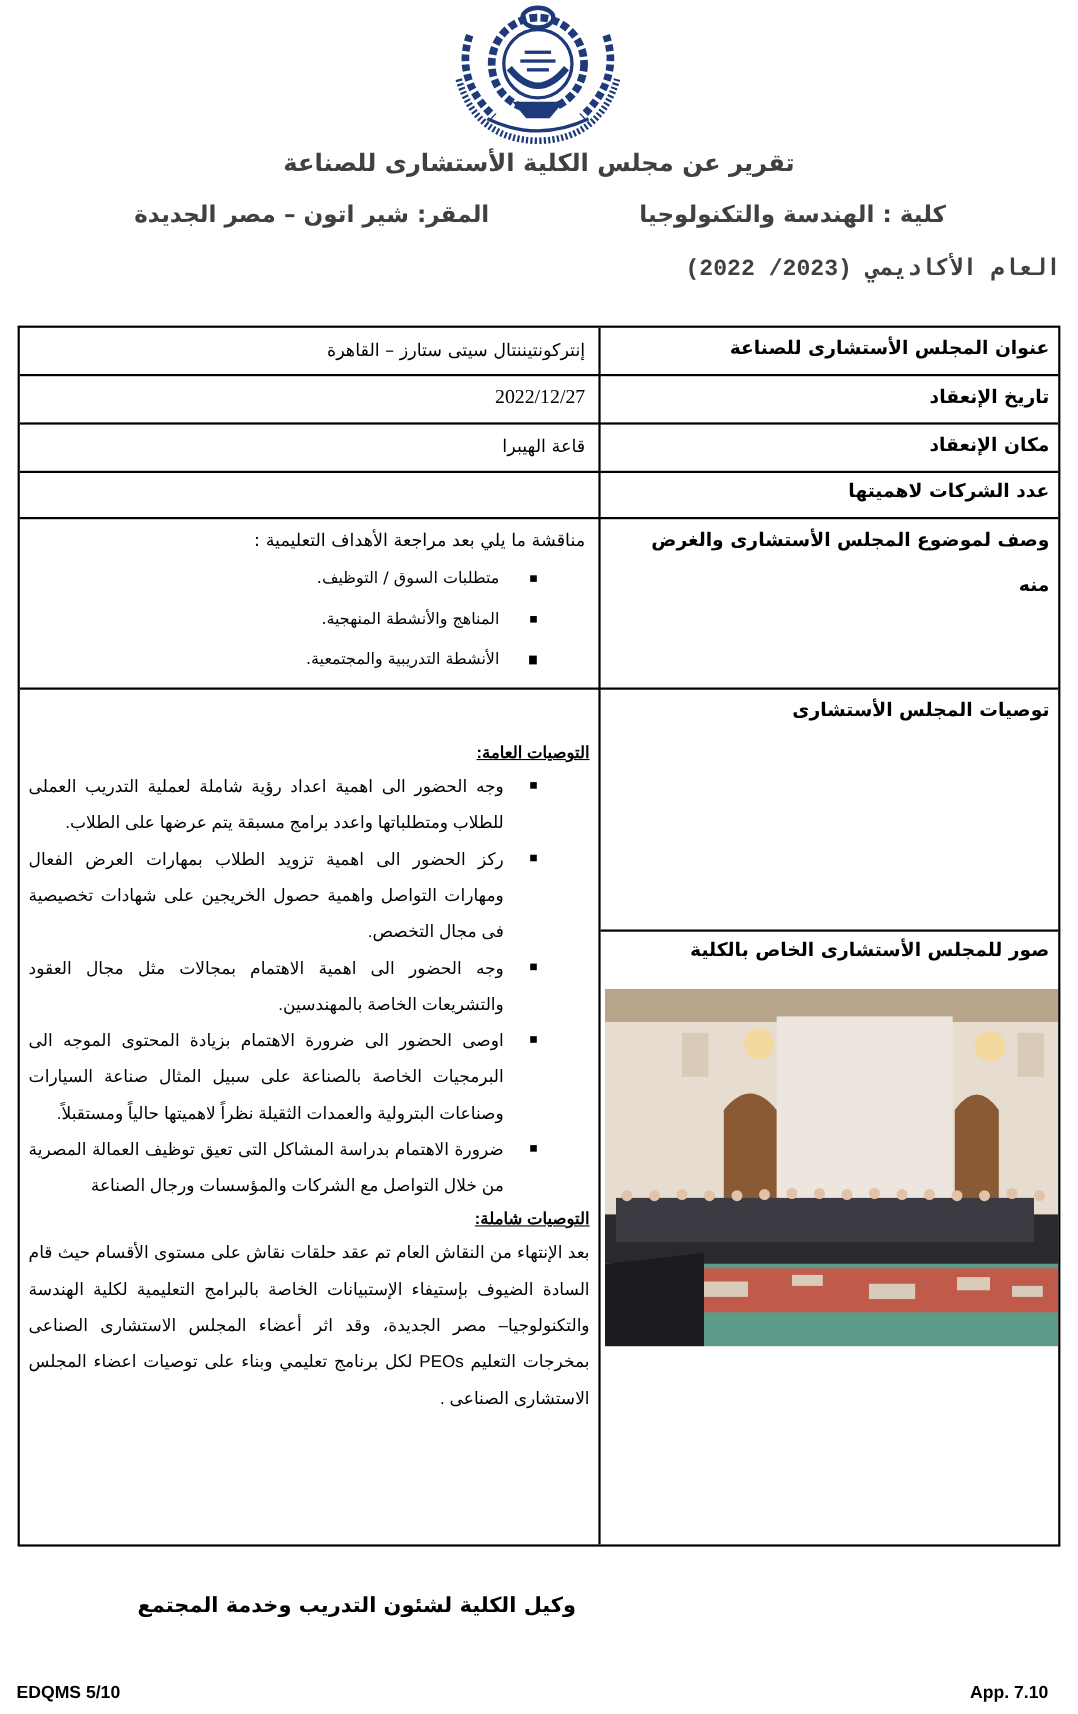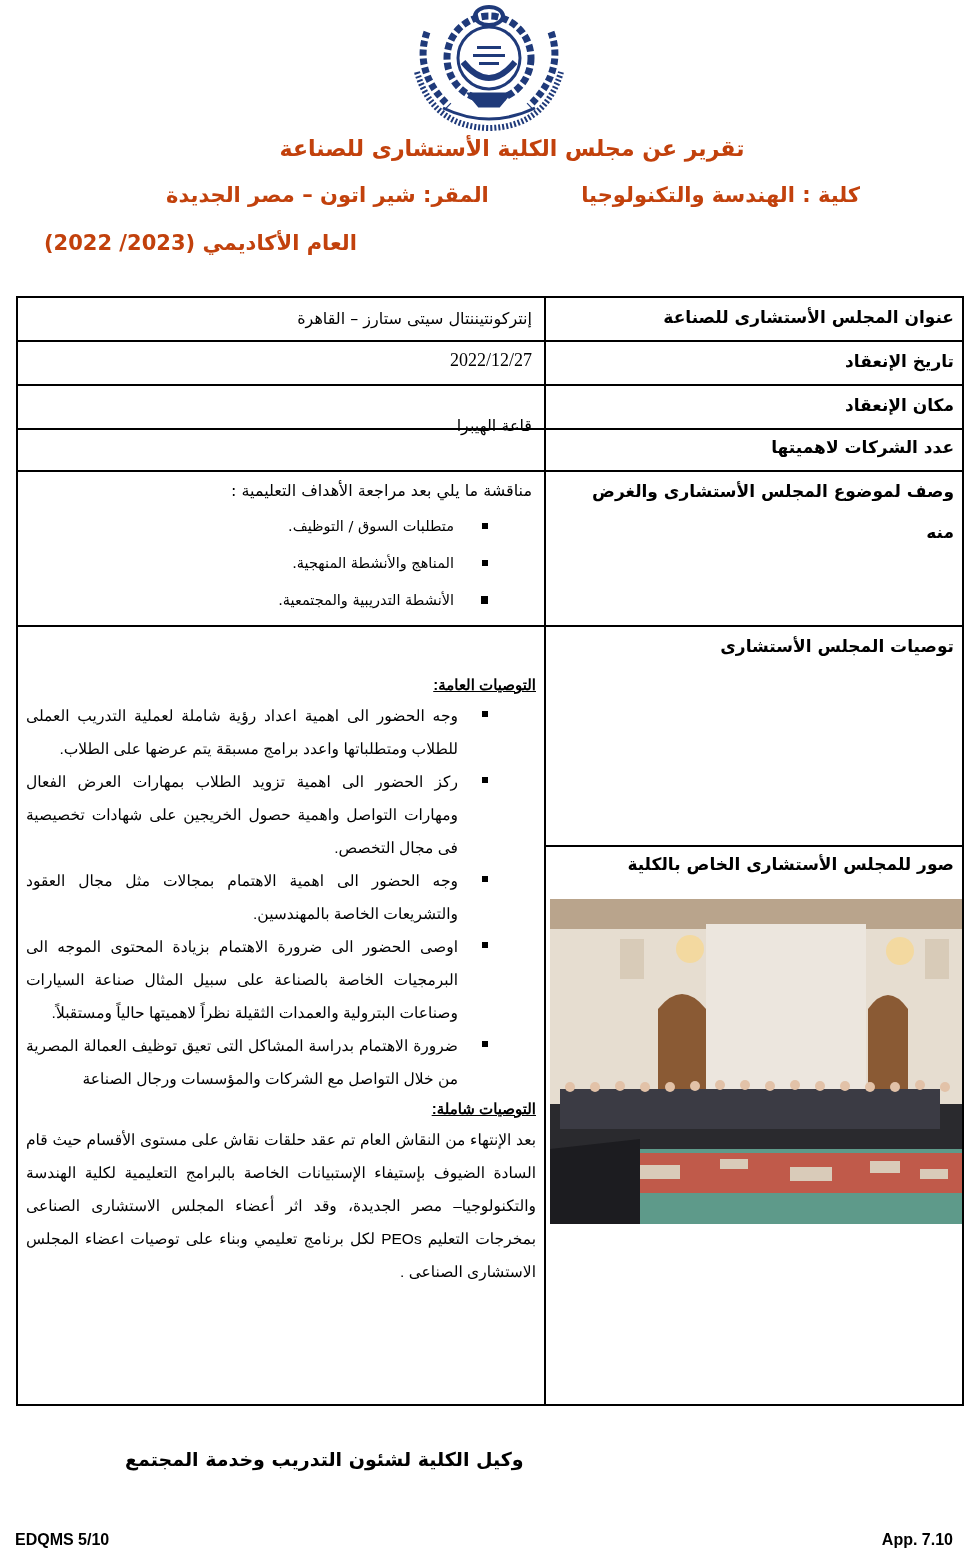--- a/index.html
+++ b/index.html
@@ -1,22 +1,22 @@
 <!DOCTYPE html>
 <html><head>
 <meta charset="utf-8">
 <style>
   html, body { margin:0; padding:0; background:#ffffff; }
   body { width:980px; height:1558px; position:relative; overflow:hidden; font-family:"DejaVu Sans", sans-serif; color:#000; }
   .logo { position:absolute; left:403px; top:2px; width:172px; height:132px; }
-  .hdr { position:absolute; direction:rtl; font-family:"DejaVu Sans", sans-serif; font-weight:bold; color:#c2410c; white-space:nowrap;padding-left:44px; }
+  .hdr { position:absolute; direction:rtl; font-family:"DejaVu Sans", sans-serif; font-weight:bold; color:#404040; white-space:nowrap; }
   #title { left:0; right:0; top:136px; text-align:center; font-size:22px; }
   #college { right:120px; top:183px; font-size:21px; }
   #campus { left:122px; top:183px; font-size:21px; }
-  #year { left:0; right:16px; top:231px; text-align:left; font-size:21px; }
+  #year { left:0; right:16px; top:231px; text-align:right; font-size:21px;font-family:Liberation Mono, monospace; }
 
   .tbl { position:absolute; left:16px; top:296px; width:948px; height:1110px; border:2px solid #000; box-sizing:border-box; }
   .vline { position:absolute; left:526px; top:0; bottom:0; width:2px; background:#000; }
   .hline { position:absolute; height:2px; background:#000; }
   .lbl { position:absolute; right:8px; direction:rtl; font-weight:bold; font-size:17px; white-space:nowrap; }
   .val { position:absolute; right:430px; direction:rtl; font-size:16px; white-space:nowrap; }
   .val-date { font-family:"Liberation Serif", serif; font-size:18px; }
   .rbody { position:absolute; left:8px; width:510px; direction:rtl; font-family:"Liberation Sans", sans-serif; font-size:15.5px; line-height:33px; text-align:justify; }
   .rhead { font-weight:bold; text-decoration:underline; font-size:15px; display:block; line-height:28px; }
   ul.sq { list-style:none; padding:0; margin:0; }
@@ -71,21 +71,21 @@
   <div class="hline" style="left:0;right:0;top:327px;"></div>
   <div class="hline" style="left:528px;right:0;top:547px;"></div>
 
   <div class="lbl" style="top:9px;">عنوان المجلس الأستشارى للصناعة</div>
   <div class="val" style="top:11px;">إنتركونتيننتال سيتى ستارز – القاهرة</div>
 
   <div class="lbl" style="top:53px;">تاريخ الإنعقاد</div>
   <div class="val val-date" style="top:52px;">2022/12/27</div>
 
   <div class="lbl" style="top:97px;">مكان الإنعقاد</div>
-  <div class="val" style="top:98px;margin-top:20px;">قاعة الهيبرا</div>
+  <div class="val" style="top:98px;">قاعة الهيبرا</div>
 
   <div class="lbl" style="top:139px;">عدد الشركات لاهميتها</div>
   <div class="val" style="top:139px;"></div>
 
   <div class="lbl" style="top:183px;">وصف لموضوع المجلس الأستشارى والغرض</div>
   <div class="lbl" style="top:224px;">منه</div>
   <div class="val" style="top:183px;font-size:16px;">مناقشة ما يلي بعد مراجعة الأهداف التعليمية :</div>
   <div class="desc-list" style="top:210px;">
     <div>متطلبات السوق / التوظيف.</div>
     <div>المناهج والأنشطة المنهجية.</div>

